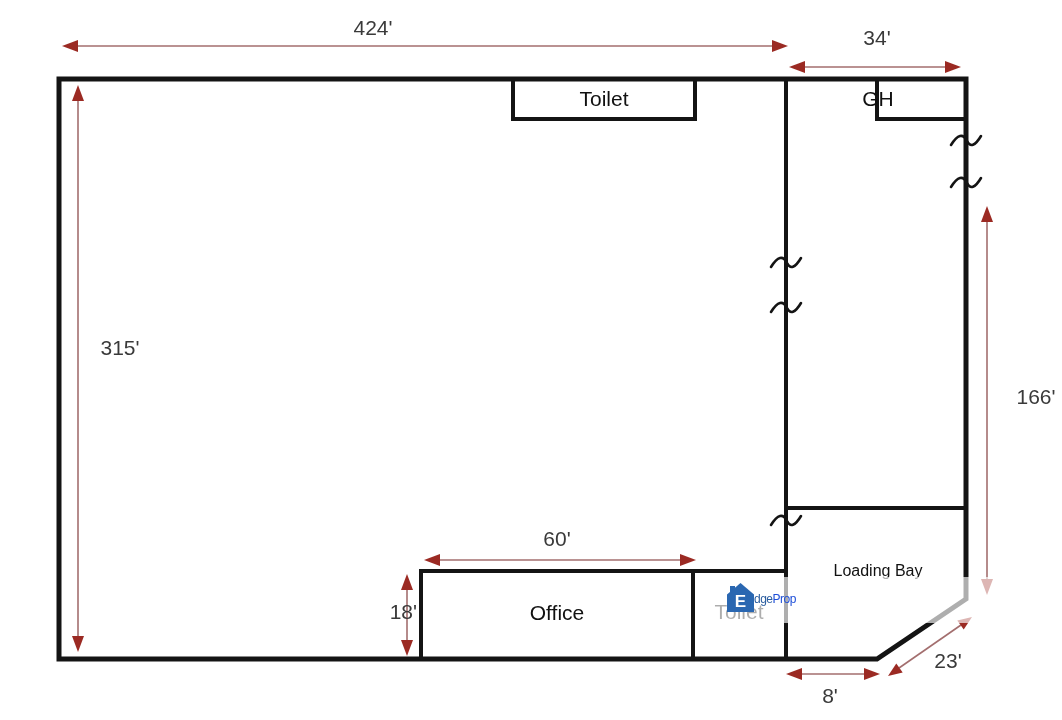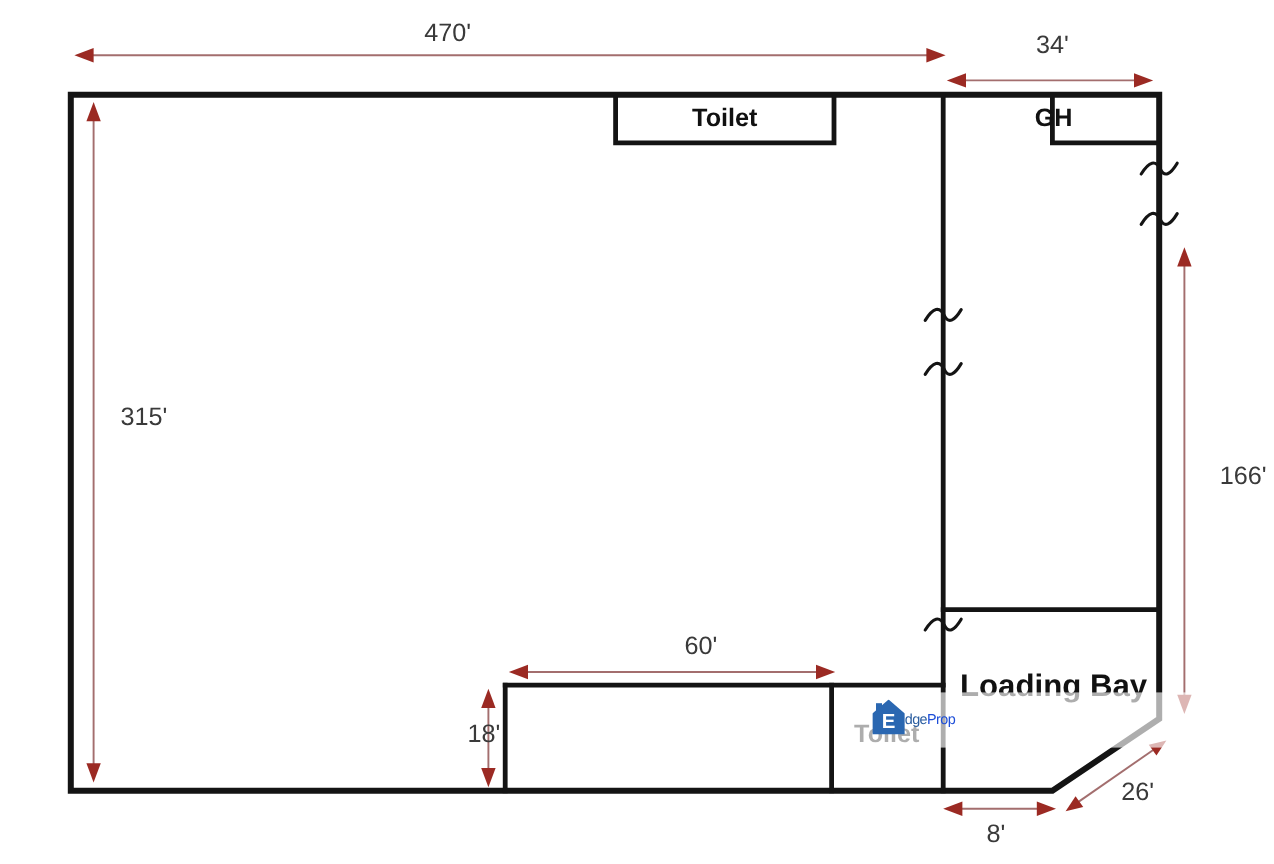--- a/index.html
+++ b/index.html
@@ -18,26 +18,26 @@
     text-align: center;
     color: #3a3a3a;
     font-size: 21px;
     line-height: 24px;
     white-space: nowrap;
   }
   .room-lbl {
     position: absolute;
     text-align: center;
     color: #111111;
-    font-weight: bold;
+    font-weight: normal;
     font-size: 21px;
     line-height: 24px;
     white-space: nowrap;
   }
-  .room-lbl.big { font-size: 26px; }
+  .room-lbl.big { font-size: 16px; }
   .wm-band {
     position: absolute;
     left: 700px; top: 577px;
     width: 312px; height: 46px;
     background: rgba(255,255,255,0.66);
   }
   .wm-logo {
     position: absolute;
     left: 727px; top: 582px;
     height: 30px;
@@ -117,32 +117,33 @@
         <polygon points="880,674 864,668 864,680" fill="#9b2a23"></polygon>
       </g>
       <g>
         <line x1="899" y1="668" x2="961" y2="625" stroke="#a36e6e" stroke-width="1.6"></line>
         <polygon points="888,676 902.7,672.5 896.3,663.5" fill="#9b2a23"></polygon>
         <polygon points="972,617 963.7,629.6 957.3,620.6" fill="#9b2a23"></polygon>
       </g>
     </g>
   </svg>
 
-  <div class="lbl" style="left:328px; top:16px;">470'</div>
+  <div class="lbl" style="left:328px; top:16px;">424'</div>
   <div class="lbl" style="left:832px; top:26px;">34'</div>
   <div class="lbl" style="left:75px;  top:336px;">315'</div>
   <div class="lbl" style="left:991px; top:385px;">166'</div>
-  <div class="lbl" style="left:539px; top:527px;">60'</div>
+  <div class="lbl" style="left:512px; top:527px;">60'</div>
   <div class="lbl" style="left:327px; top:600px;text-align:right;">18'</div>
   <div class="lbl" style="left:785px; top:684px;">8'</div>
-  <div class="lbl" style="left:903px; top:649px;">26'</div>
+  <div class="lbl" style="left:903px; top:649px;">23'</div>
 
   <div class="room-lbl" style="left:524px; top:87px;  width:160px;">Toilet</div>
   <div class="room-lbl" style="left:838px; top:87px;  width:80px;">GH</div>
   <div class="room-lbl big" style="left:788px; top:559px; width:180px;">Loading Bay</div>
+  <div class="room-lbl" style="left:477px; top:601px; width:160px;">Office</div>
   <div class="room-lbl" style="left:659px; top:600px; width:160px;">Toilet</div>
 
   <div class="wm-band"></div>
 
   <div class="wm-logo">
     <svg class="house" width="27" height="29" viewBox="0 0 27 29">
       <rect x="3" y="3" width="5" height="9" fill="#2a67b1"></rect>
       <path d="M13.5 0 L27 11.5 V29 H0 V11.5 Z" fill="#2a67b1"></path>
       <text x="13.5" y="24" text-anchor="middle" font-family="Liberation Sans, sans-serif" font-size="17" font-weight="bold" fill="#ffffff">E</text>
     </svg>

